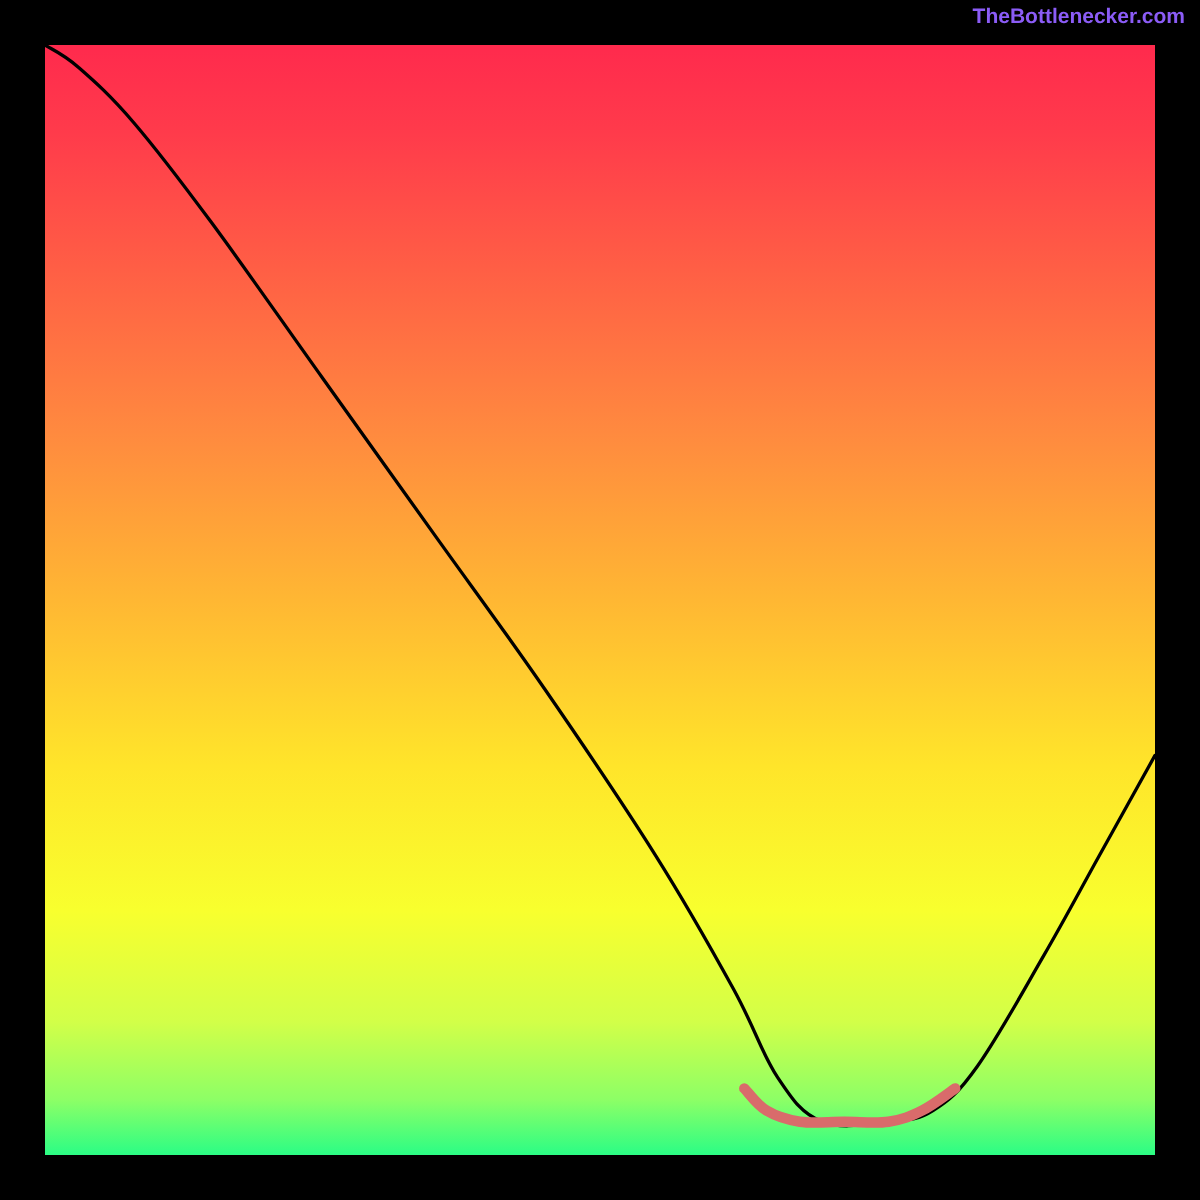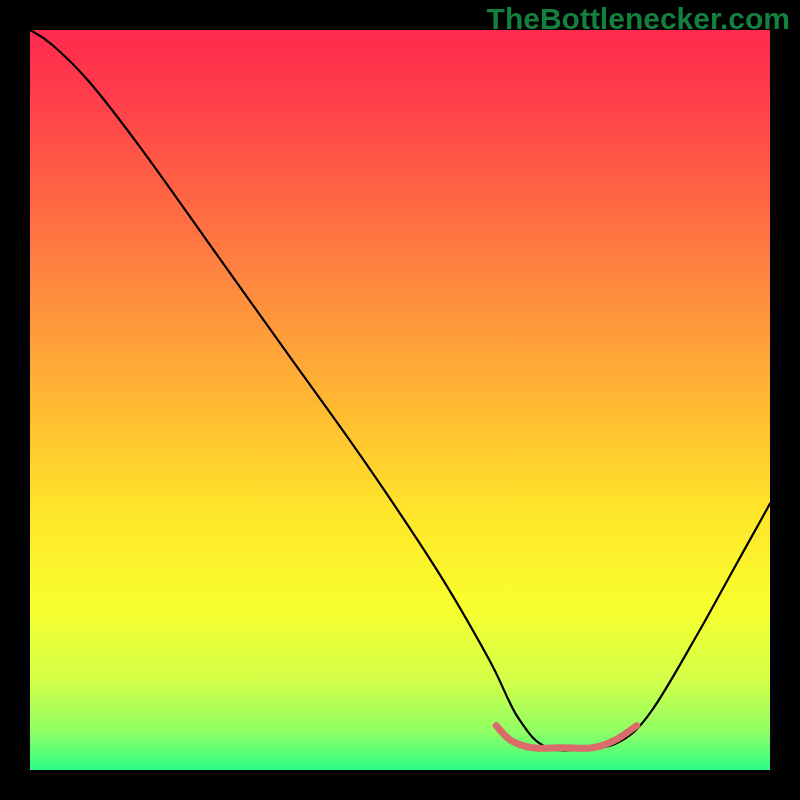--- a/index.html
+++ b/index.html
@@ -8,23 +8,23 @@
     width: 800px;
     height: 800px;
     background: #000;
     position: relative;
   }
   .attribution {
     position: absolute;
     top: 2px;
     right: 10px;
     font-family: Arial, Helvetica, sans-serif;
-    font-size: 30px;
+    font-size: 14px;
     font-weight: bold;
-    color: #15803d;
+    color: #8b5cf6;
     letter-spacing: 0px;
   }
   .plot-area {
     position: absolute;
     left: 30px;
     top: 30px;
     width: 740px;
     height: 740px;
   }
   .plot-area svg {

